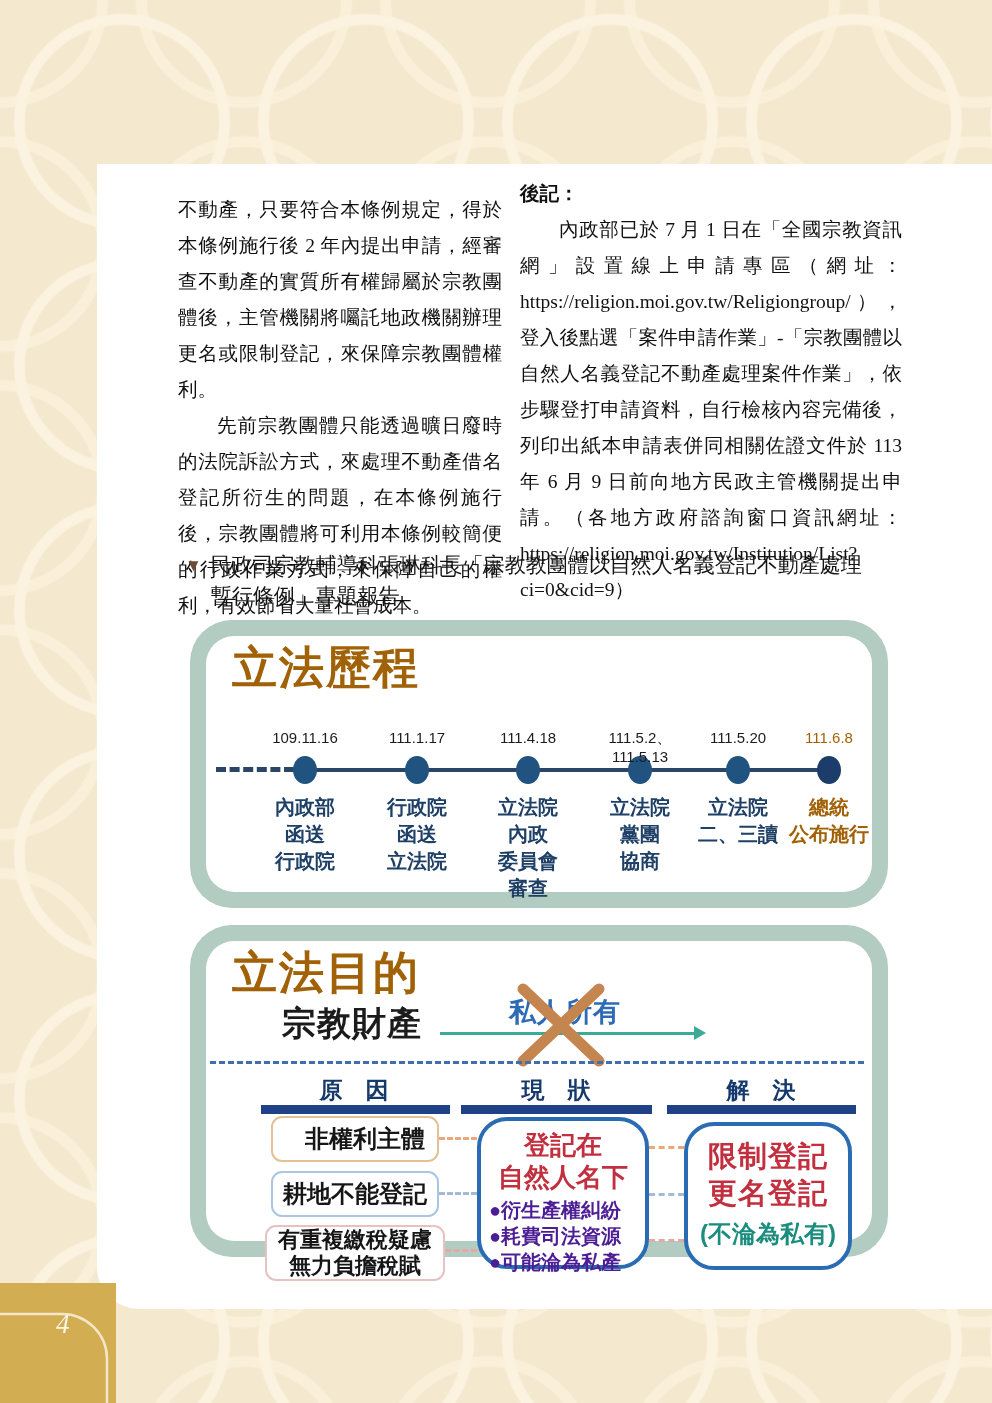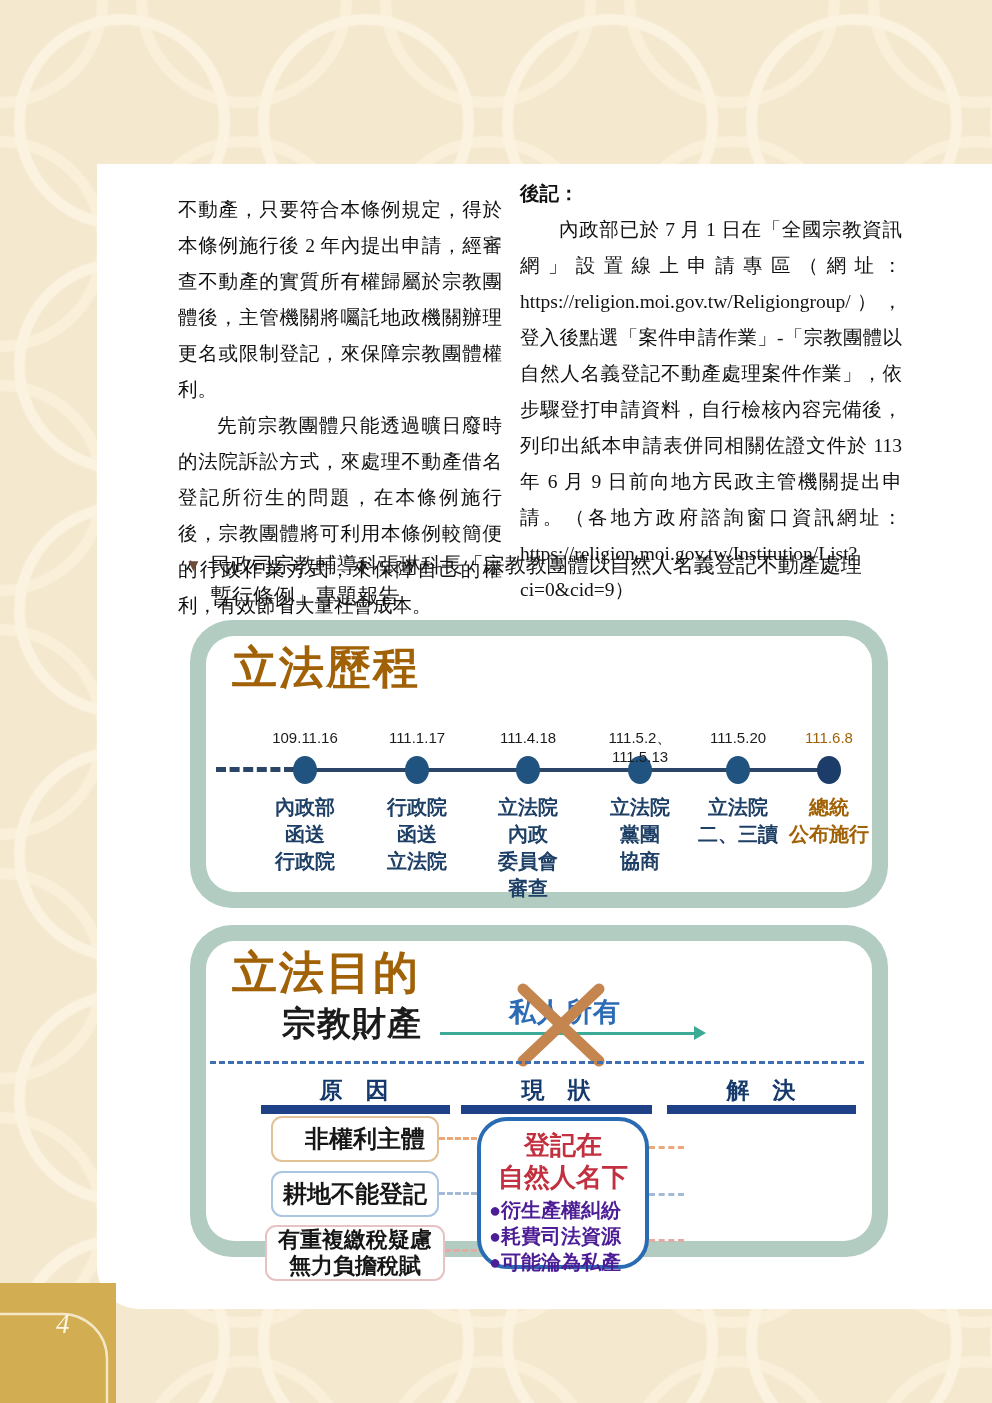--- a/index.html
+++ b/index.html
@@ -250,20 +250,25 @@
         <div class="status-box">
           <div class="sb-title">登記在
 自然人名下</div>
           <div class="sb-bullets">
             <div class="sb-bullet">●衍生產權糾紛</div>
             <div class="sb-bullet">●耗費司法資源</div>
             <div class="sb-bullet">●可能淪為私產</div>
           </div>
         </div>
 
+        <div class="solution-box">
+          <div class="rb-title">限制登記
+更名登記</div>
+          <div class="rb-note">(不淪為私有)</div>
+        </div>
       </div>
     </div>
 
   </div>
 
   <div class="page-corner">
     <svg width="116" height="120" viewBox="0 0 116 120">
       <path d="M 0 31 H 62 A 45 45 0 0 1 107 76 V 120" fill="none" stroke="#f3e7c8" stroke-width="2.5"></path>
     </svg>
     <div class="page-num">4</div>

